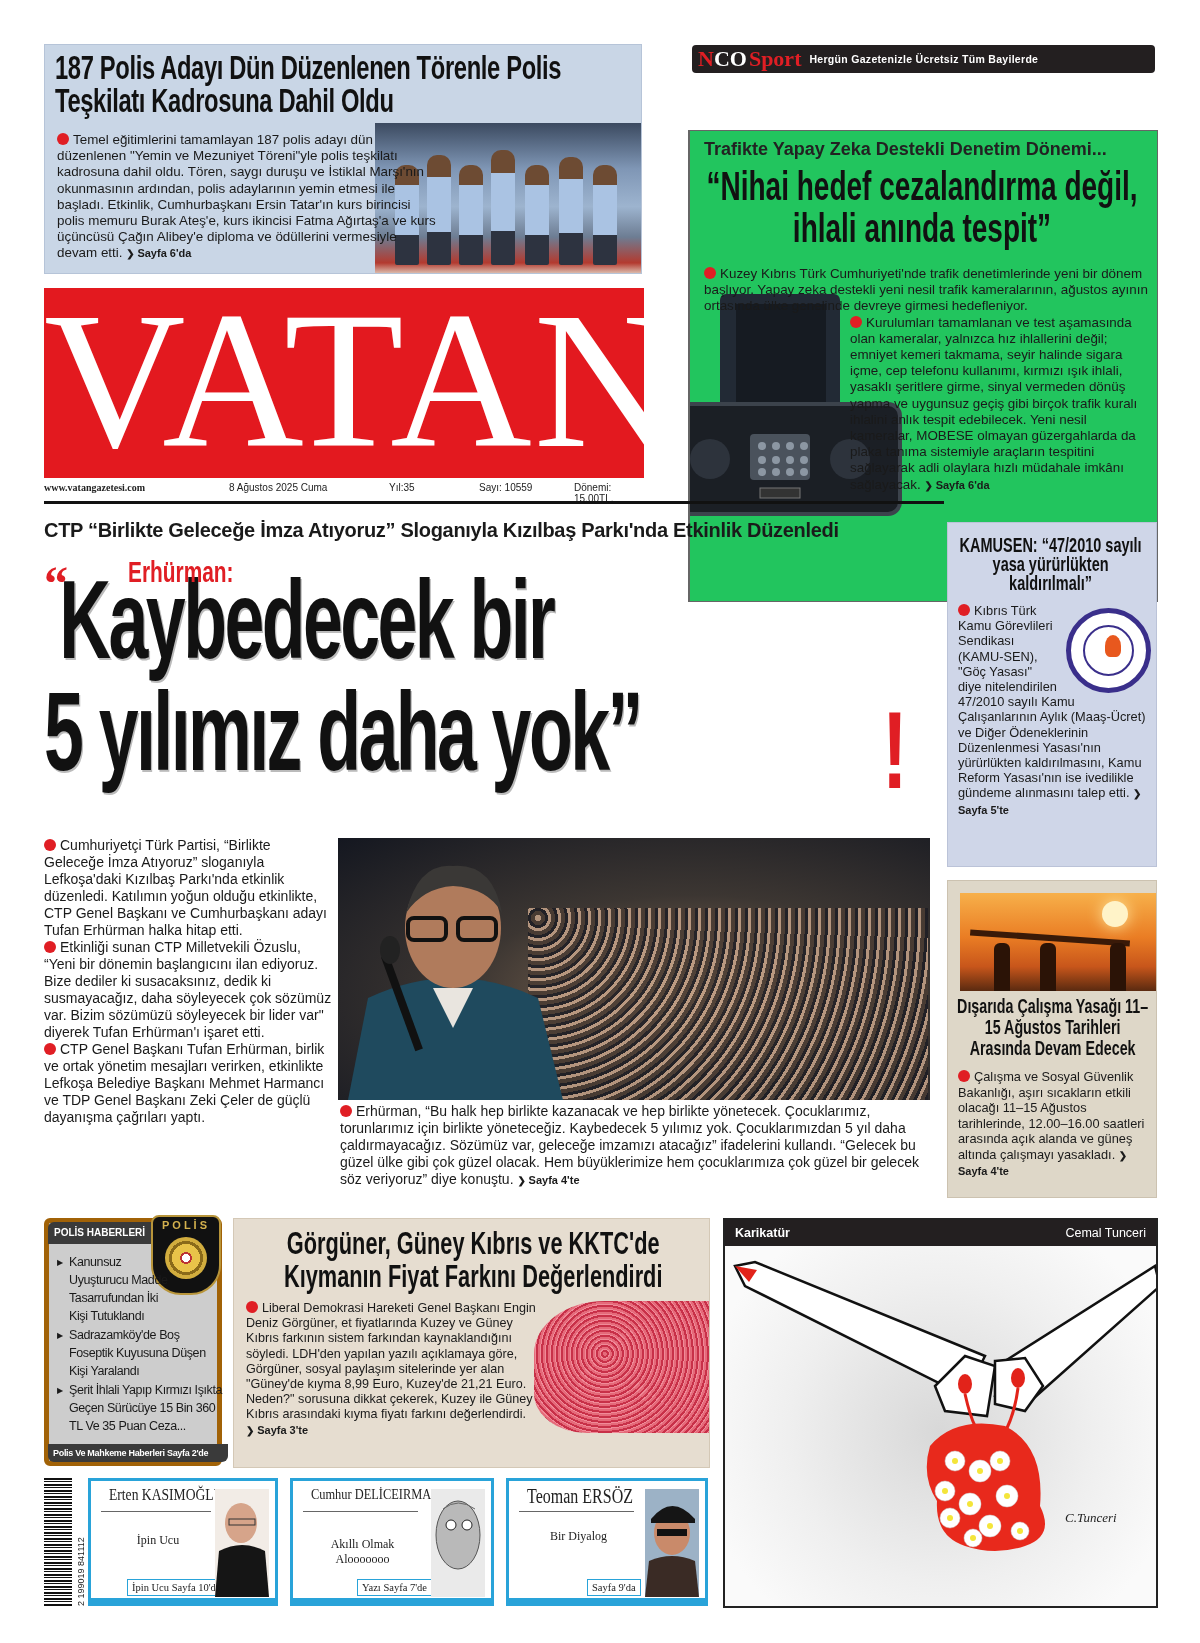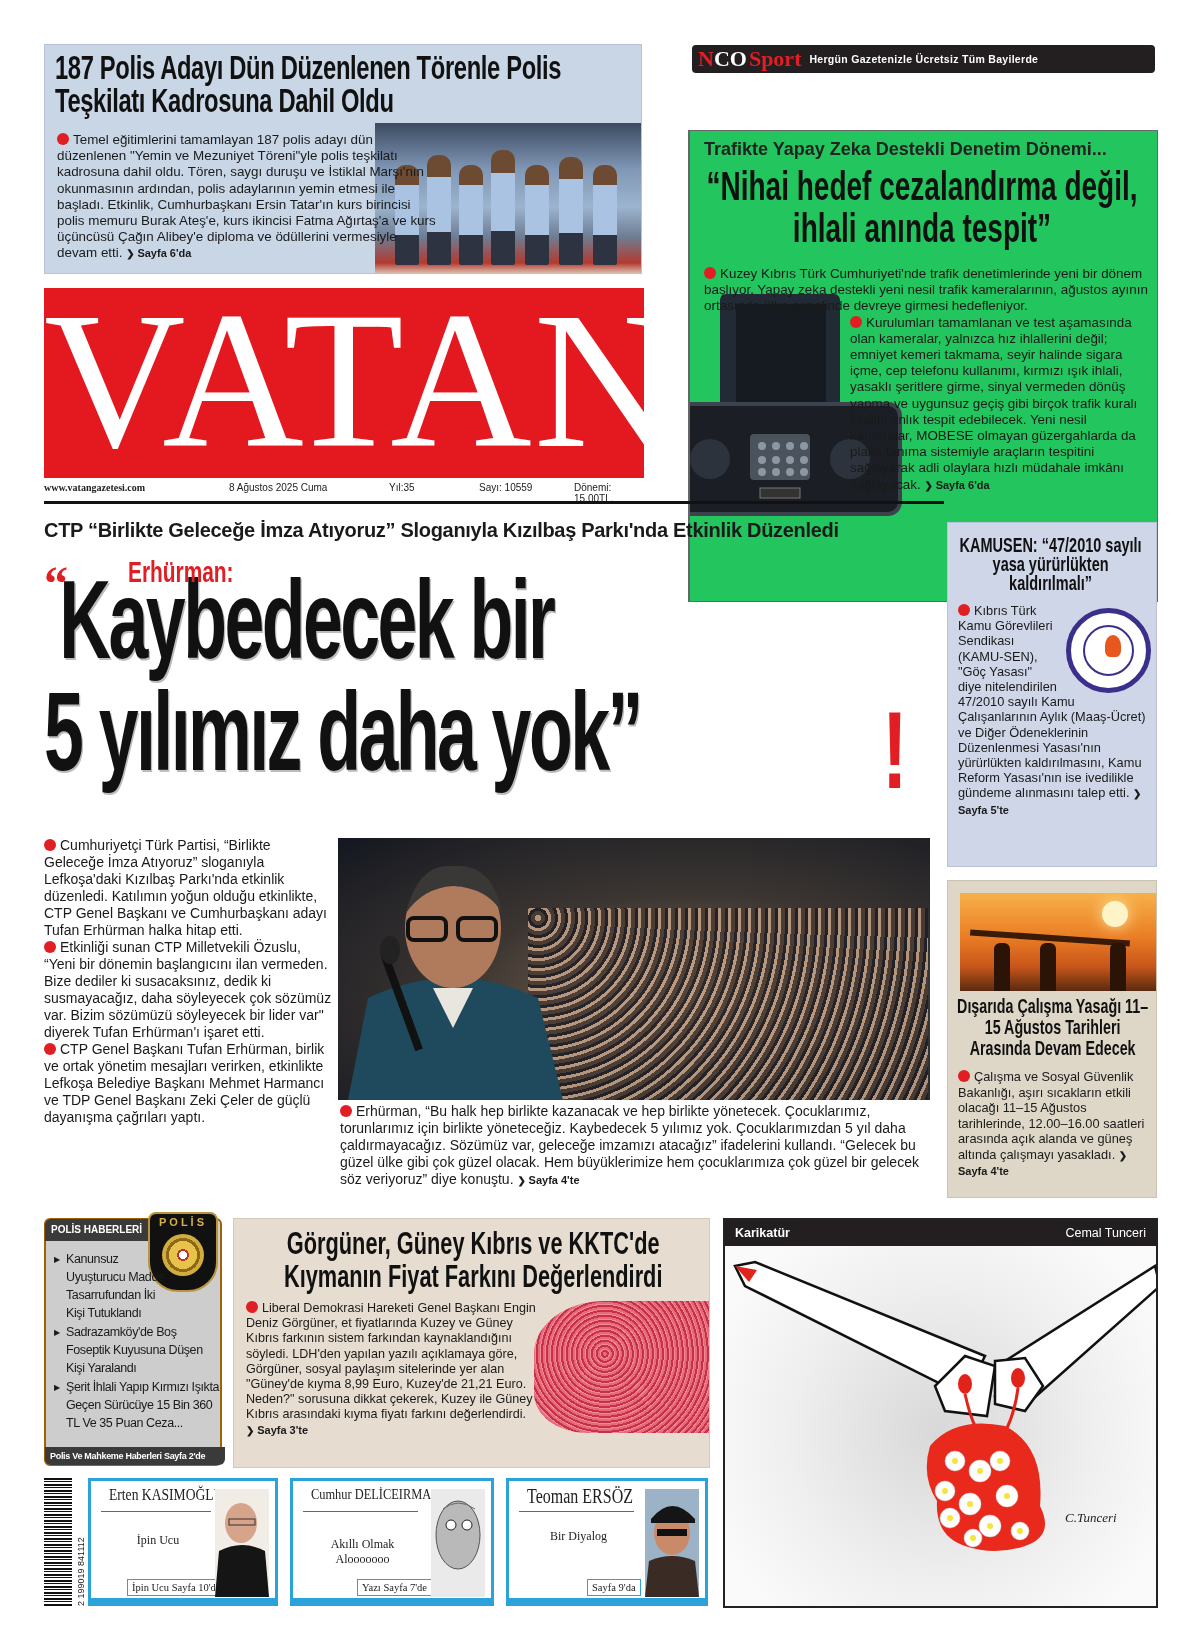--- a/index.html
+++ b/index.html
@@ -63,21 +63,21 @@
   
   #heat { left: 947px; top: 880px; width: 210px; height: 318px; background: #ded7c8; border: 1px solid #ccc2b0; }
   #heat .photo { position: absolute; left: 12px; top: 12px; width: 196px; height: 98px; background: linear-gradient(180deg, #f7b04a 0%, #ea7d24 45%, #c8561b 75%, #5a2a10 100%); overflow: hidden; }
   #heat .photo .sun { position: absolute; right: 28px; top: 8px; width: 26px; height: 26px; border-radius: 50%; background: #fff3c8; box-shadow: 0 0 16px #ffe9a0; }
   #heat .photo .beam { position: absolute; left: 10px; top: 42px; width: 160px; height: 6px; background: #3a1a08; transform: rotate(4deg); }
   #heat .photo .worker { position: absolute; bottom: 0; width: 16px; height: 48px; background: #2b1306; border-radius: 6px 6px 0 0; }
   #heat .headline { position: absolute; left: 6px; top: 114px; width: 290px; font-size: 21px; line-height: 21px; font-weight: 700; text-align: center; color: #111; transform: scaleX(0.68); transform-origin: left top; }
   #heat .text { position: absolute; left: 10px; top: 188px; width: 196px; font-size: 12.8px; line-height: 15.5px; }
 
   
-  #police-box { left: 44px; top: 1218px; width: 178px; height: 248px; background: #cdcdcd; border: 2px solid #a16207; border-radius: 6px; overflow: visible; }
+  #police-box { left: 44px; top: 1218px; width: 178px; height: 248px; background: #cdcdcd; border: 5px solid #a16207; border-radius: 6px; overflow: visible; }
   #police-box .label { position: absolute; left: -1px; top: -1px; width: 110px; height: 22px; background: #3a3a3a; color: #fff; font-size: 10px; font-weight: 700; padding: 5px 6px; border-radius: 6px 0 0 0; }
   #police-box .badge { position: absolute; left: 102px; top: -8px; width: 70px; height: 80px; background: #111; border: 2px solid #b8953a; border-radius: 8px 8px 30px 30px; }
   #police-box .badge .word { position: absolute; left: 0; top: 2px; width: 100%; text-align: center; color: #d4b14e; font-size: 11px; font-weight: 700; letter-spacing: 3px; }
   #police-box .badge .star { position: absolute; left: 12px; top: 20px; width: 42px; height: 42px; border-radius: 50%; background: radial-gradient(circle, #fff 0 4px, #b33 4px 6px, #e9c349 6px 14px, #8a6a1a 14px 17px, #d2ad3e 17px); }
   #police-box ul { position: absolute; left: 8px; top: 30px; list-style: none; width: 166px; }
   #police-box li { font-size: 12.5px; line-height: 18px; letter-spacing: -0.4px; padding-left: 12px; position: relative; margin-bottom: 1px; }
   #police-box li::before { content: "▶"; position: absolute; left: 0; top: 1px; font-size: 8px; }
   #police-box .footer { position: absolute; left: -1px; bottom: -1px; width: 180px; height: 18px; background: #3a3a3a; color: #fff; font-size: 9px; font-weight: 700; padding: 4px 5px; border-radius: 0 0 6px 6px; letter-spacing: -0.3px; }
 
   
@@ -178,21 +178,21 @@
 <div id="main-quote-open" class="abs">“</div>
 <div id="main-headline" class="abs">
   <div style="padding-left:24px">Kaybedecek bir</div>
   <div>5 yılımız daha yok”</div>
 </div>
 <div id="main-speaker" class="abs">Erhürman:</div>
 <div id="main-exclaim" class="abs">!</div>
 
 <div id="main-col-left" class="abs body-text" style="font-size:14px;line-height:17px">
   <p><span class="bullet"></span><span>Cumhuriyetçi Türk Partisi, “Birlikte Geleceğe İmza Atıyoruz” sloganıyla Lefkoşa'daki Kızılbaş Parkı'nda etkinlik düzenledi. Katılımın yoğun olduğu etkinlikte, CTP Genel Başkanı ve Cumhurbaşkanı adayı Tufan Erhürman halka hitap etti.</span></p>
-  <p><span class="bullet"></span><span>Etkinliği sunan CTP Milletvekili Özuslu, “Yeni bir dönemin başlangıcını ilan vermeden. Bize dediler ki susacaksınız, dedik ki susmayacağız, daha söyleyecek çok sözümüz var. Bizim sözümüzü söyleyecek bir lider var" diyerek Tufan Erhürman'ı işaret etti.</span></p>
+  <p><span class="bullet"></span><span>Etkinliği sunan CTP Milletvekili Özuslu, “Yeni bir dönemin başlangıcını ilan ediyoruz. Bize dediler ki susacaksınız, dedik ki susmayacağız, daha söyleyecek çok sözümüz var. Bizim sözümüzü söyleyecek bir lider var" diyerek Tufan Erhürman'ı işaret etti.</span></p>
   <p><span class="bullet"></span><span>CTP Genel Başkanı Tufan Erhürman, birlik ve ortak yönetim mesajları verirken, etkinlikte Lefkoşa Belediye Başkanı Mehmet Harmancı ve TDP Genel Başkanı Zeki Çeler de güçlü dayanışma çağrıları yaptı.</span></p>
 </div>
 
 <div id="main-photo" class="abs">
   <div class="crowd"></div>
   <svg class="speaker" viewBox="0 0 230 242">
     <path d="M10 242 L30 140 Q115 100 200 140 L225 242 Z" fill="#1f4a5e"></path>
     <path d="M95 130 L115 170 L135 130 Z" fill="#e9e5df"></path>
     <ellipse cx="115" cy="70" rx="48" ry="60" fill="#b07b5c"></ellipse>
     <path d="M68 55 Q80 5 115 8 Q155 5 164 55 Q150 30 115 28 Q85 30 68 55Z" fill="#3a3836"></path>

